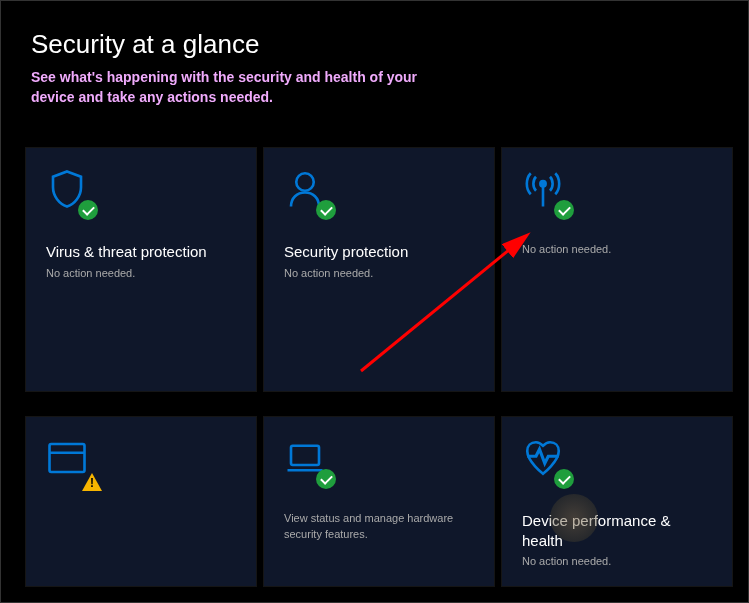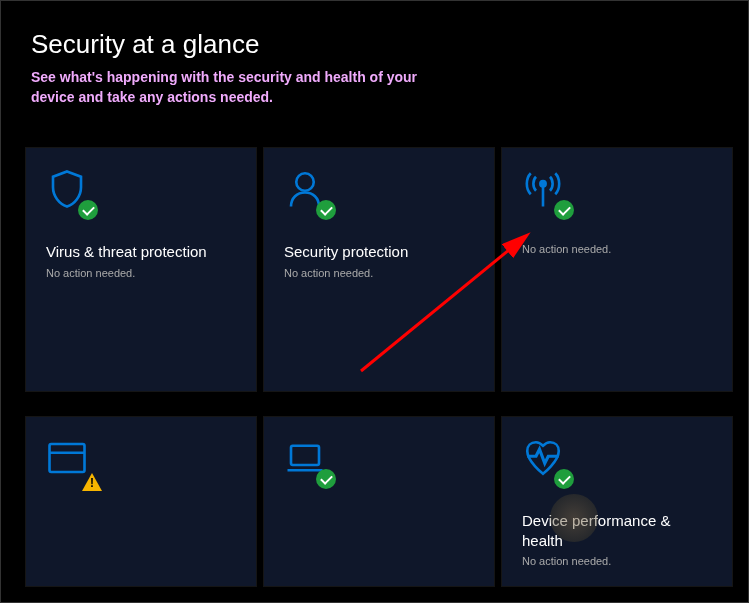--- a/index.html
+++ b/index.html
@@ -201,20 +201,21 @@
   </div>
 
   <div class="tile">
     <div class="icon-wrap">
       <svg class="main-icon" viewBox="0 0 24 24" fill="none" stroke="#0078d7" stroke-width="1.5">
         <rect x="4" y="5" width="16" height="11" rx="1"></rect>
         <path d="M2 19 L22 19"></path>
       </svg>
       <div class="badge ok"></div>
     </div>
+    <div class="tile-desc">View status and manage hardware security features.</div>
   </div>
 
   <div class="tile">
     <div class="icon-wrap">
       <svg class="main-icon" viewBox="0 0 24 24" fill="none" stroke="#0078d7" stroke-width="1.5">
         <path d="M12 21 C12 21 3 14 3 8 C3 5 5 3 8 3 C10 3 12 5 12 5 C12 5 14 3 16 3 C19 3 21 5 21 8 C21 14 12 21 12 21 Z"></path>
         <path d="M3 11 L8 11 L10 7 L13 15 L15 11 L21 11" stroke-width="1.8"></path>
       </svg>
       <div class="badge ok"></div>
     </div>

